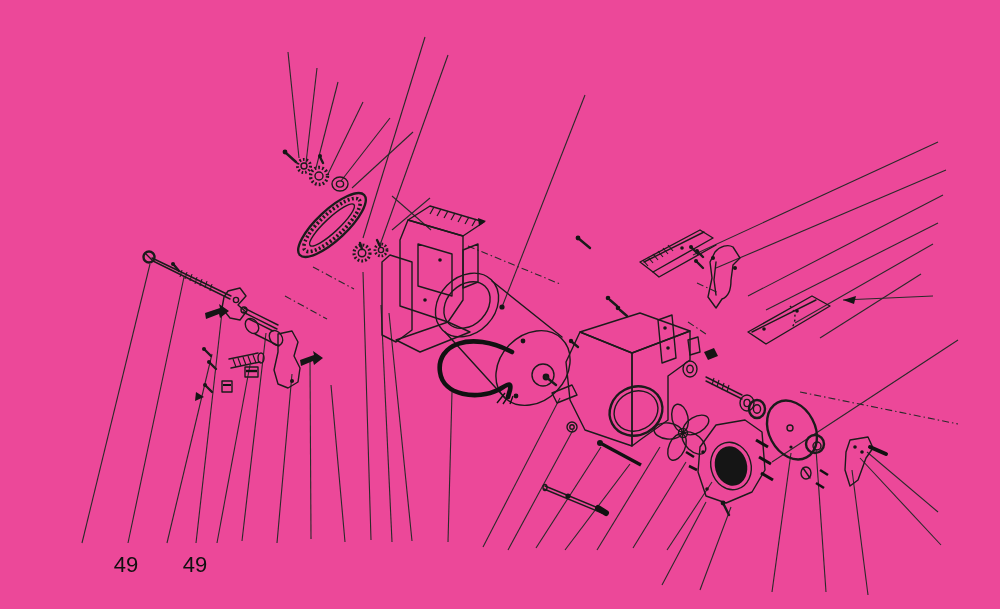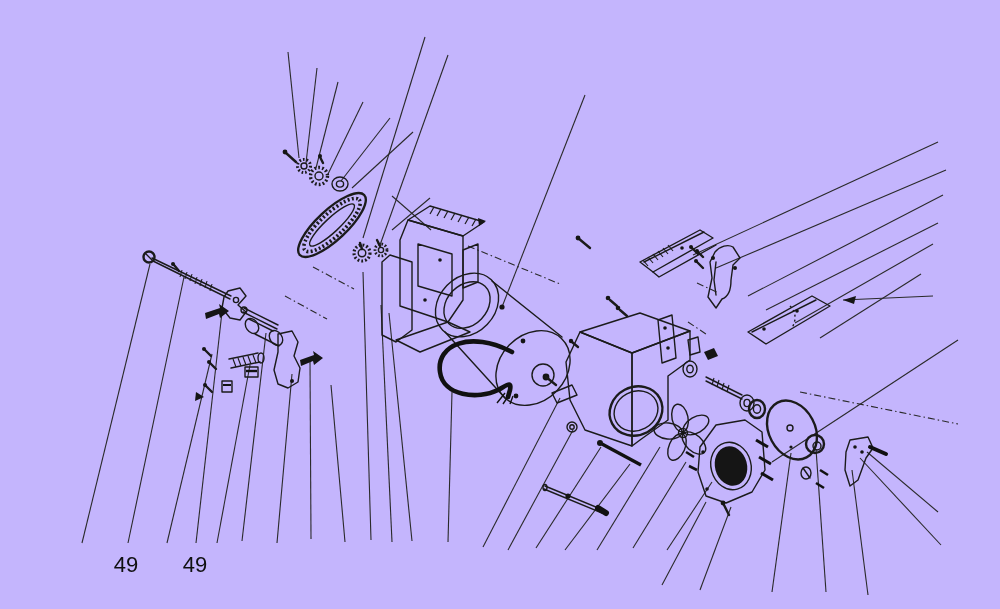--- a/index.html
+++ b/index.html
@@ -1,17 +1,17 @@
 <!DOCTYPE html>
 <html><head>
 <meta charset="utf-8">
 <style>
   html,body{margin:0;padding:0;background:#ffffff;}
   .stage{
-    position:relative;width:1000px;height:609px;background:#c4b5fd;
+    position:relative;width:1000px;height:609px;background:#ec4899;
     font-family:"Liberation Sans", sans-serif;overflow:hidden;
   }
   svg{position:absolute;left:0;top:0;}
   svg *{vector-effect:non-scaling-stroke;}
   .ln{stroke:#2a2a2a;stroke-width:1.1;fill:none;}
   .pt{stroke:#1b1b1b;stroke-width:1.4;fill:none;stroke-linecap:round;stroke-linejoin:round;}
   .ptb{stroke:#1b1b1b;stroke-width:2.4;fill:none;stroke-linecap:round;stroke-linejoin:round;}
   .blk{fill:#151515;stroke:none;}
   .axis{stroke:#2a2a2a;stroke-width:1.1;fill:none;stroke-dasharray:7 3 1.5 3;}
   .lbl{font-family:"Liberation Sans", sans-serif;font-size:22px;fill:#101010;}

